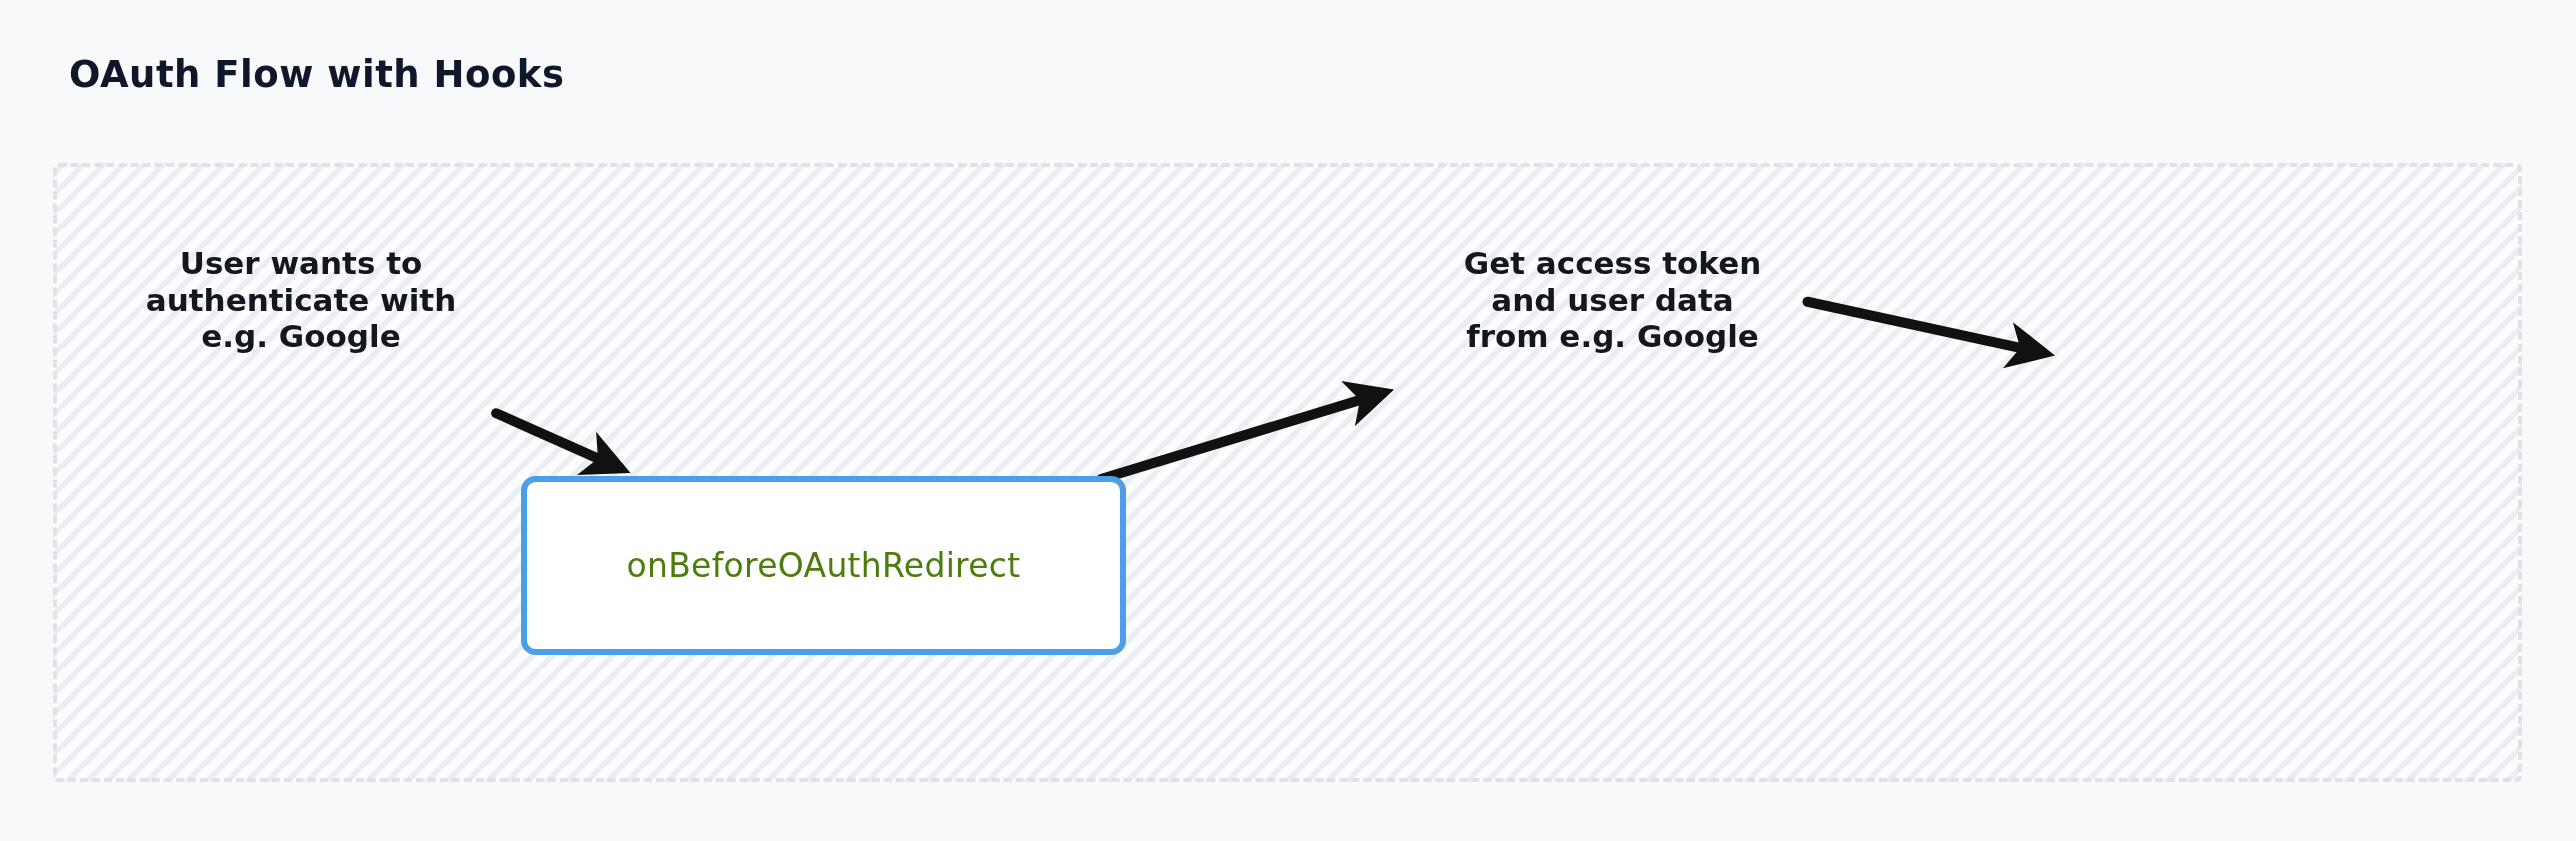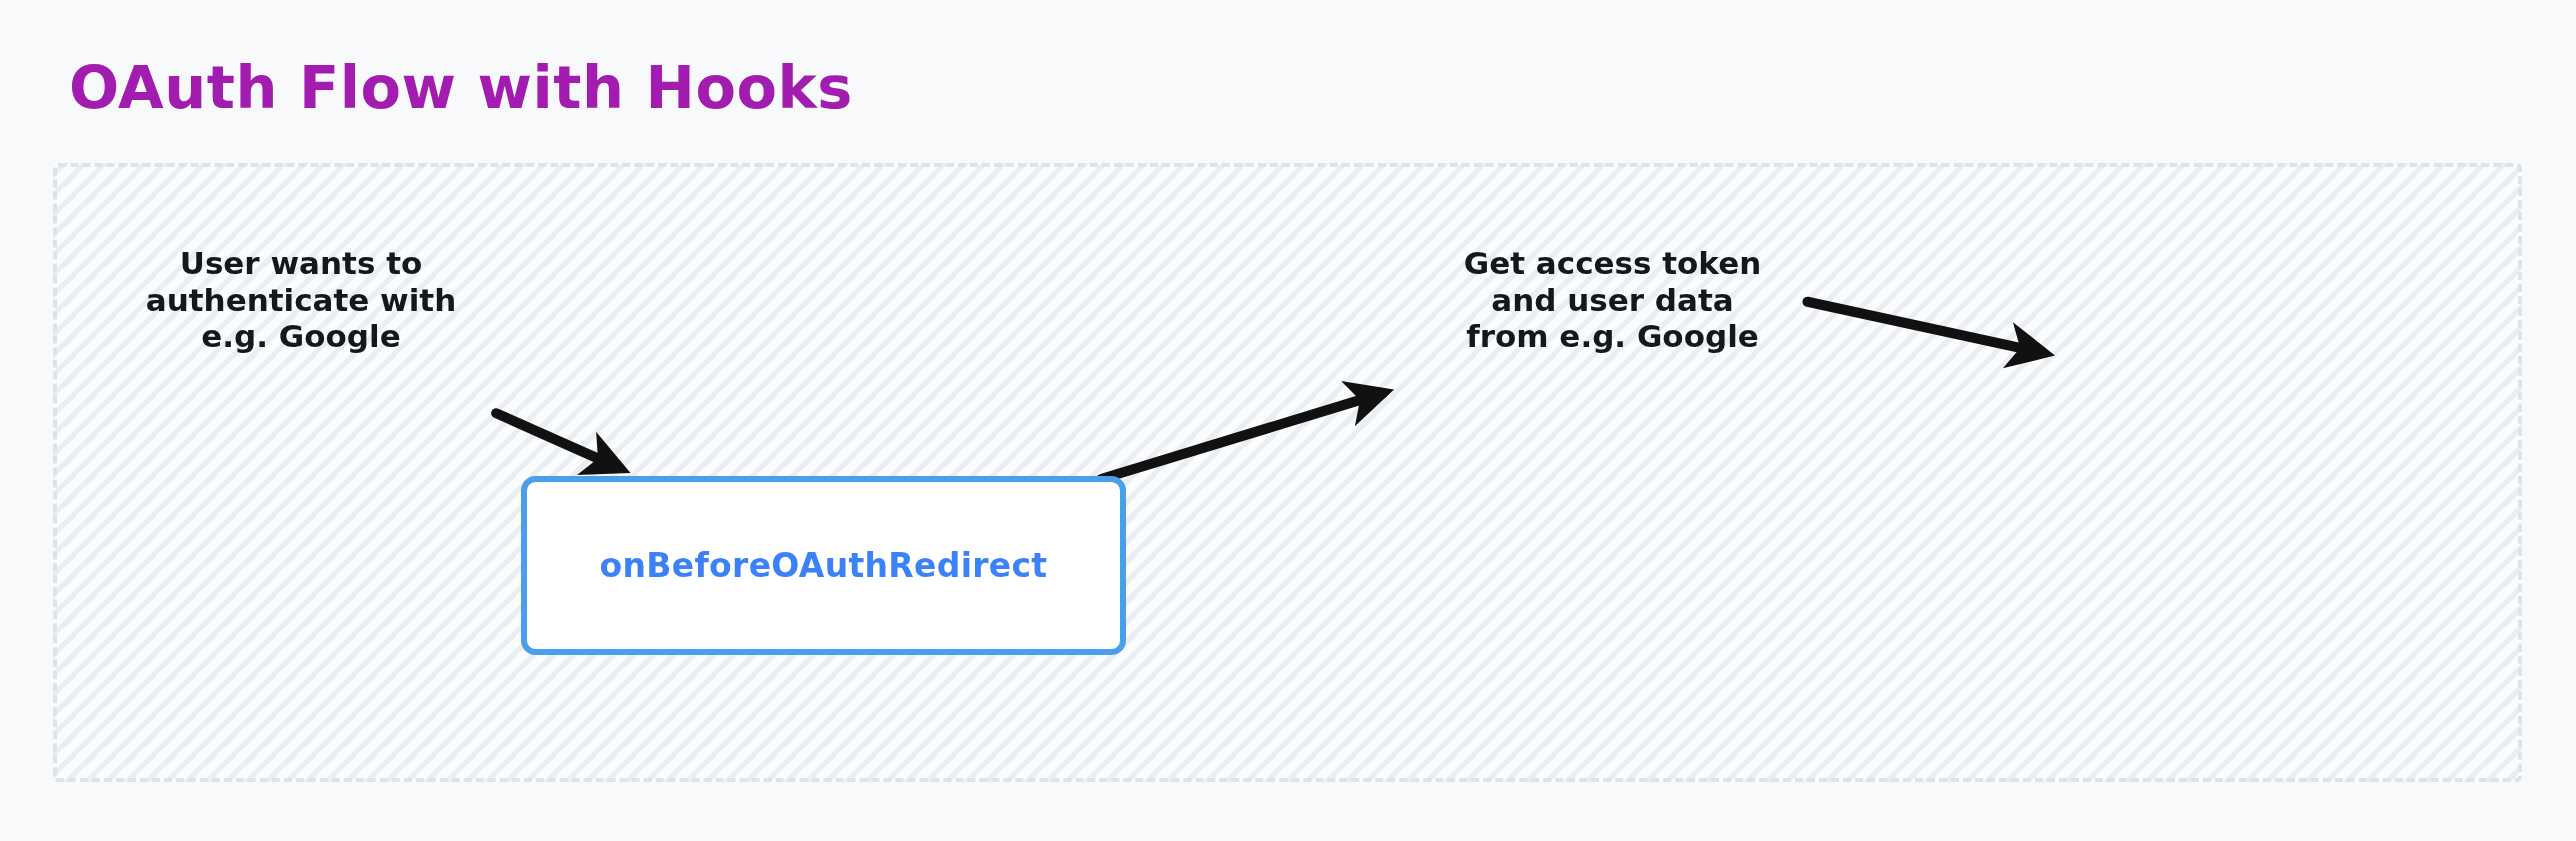--- a/index.html
+++ b/index.html
@@ -20,23 +20,23 @@
     inset: 0;
     background: #f7f9fb;
   }
 
   
   #diagram-title {
     position: absolute;
     left: 69px;
     top: 53px;
     font-family: "DejaVu Sans", sans-serif;
-    font-size: 59px;
+    font-size: 37px;
     font-weight: bold;
-    color: #a21caf;
+    color: #0f172a;
     letter-spacing: 0.5px;
     white-space: nowrap;
   }
 
   
   #flow-container {
     position: absolute;
     left: 53px;
     top: 163px;
     width: 2469px;
@@ -77,22 +77,22 @@
     background: #ffffff;
     border: 6.4px solid #4a9fe8;
     border-radius: 14.6px;
     display: flex;
     align-items: center;
     justify-content: center;
   }
   #hook-node .node-label {
     font-family: "DejaVu Sans", sans-serif;
     font-size: 33px;
-    font-weight: bold;
-    color: #3b82f6;
+    font-weight: normal;
+    color: #4d7c0f;
     letter-spacing: 0.3px;
     white-space: nowrap;
   }
 
   
   #auth-flow-node {
     position: absolute;
     left: 2064px;
     top: 267px;
     width: 402px;

